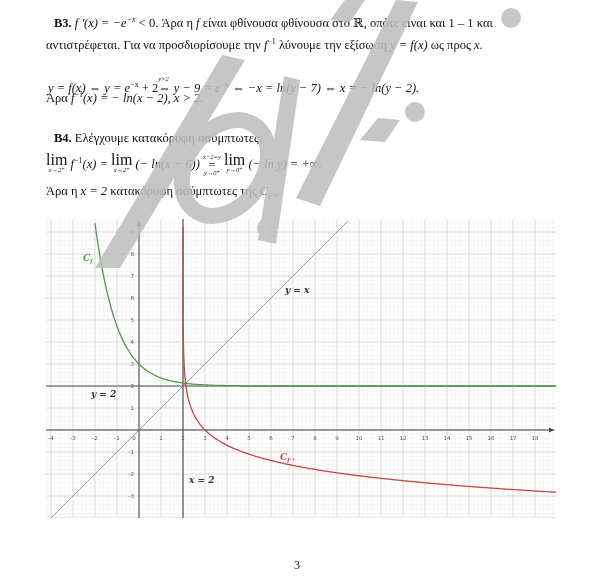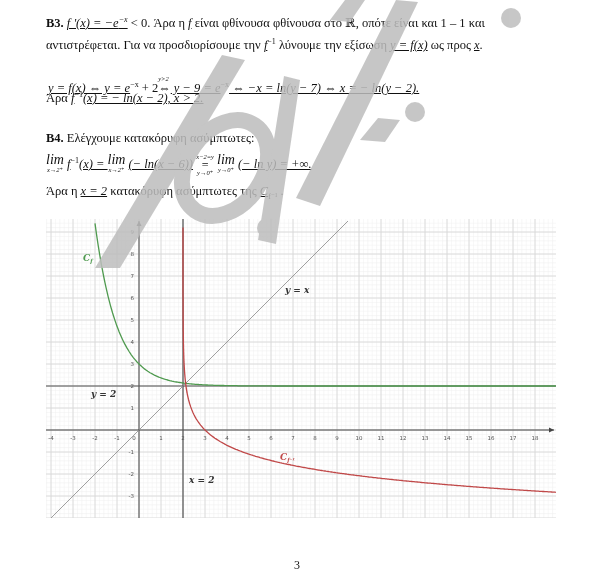--- a/index.html
+++ b/index.html
@@ -1,23 +1,23 @@
 <!DOCTYPE html>
 <html><head>
 <meta charset="utf-8">
 <style>
   html, body { margin: 0; padding: 0; background: #ffffff; }
   body { width: 600px; height: 579px; position: relative; overflow: hidden;
          font-family: "Liberation Serif", "DejaVu Serif", serif; color: #111; }
   .line { position: absolute; left: 46px; font-size: 12.5px; white-space: nowrap; line-height: 16px; }
-  .b { font-weight: bold; }
-  i { font-style: italic; text-decoration: underline; }
+  .b { font-weight: bold; margin-left: 8px; }
+  i { font-style: italic; }
   sup, sub { font-size: 8px; line-height: 0; }
   .lim { display: inline-block; text-align: center; vertical-align: middle; line-height: 10px; }
-  .lim .lw { display: block; font-size: 14px; font-style: italic; }
+  .lim .lw { display: block; font-size: 16px; }
   .lim .ls { display: block; font-size: 6.5px; font-style: italic; }
   .over { display: inline-block; text-align: center; vertical-align: middle; line-height: 8px; }
   .over .o1, .over .o3 { display: block; font-size: 6.5px; font-style: italic; }
   .over .o2 { display: block; font-size: 12px; }
   .stack { display: inline-block; position: relative; }
   .stack .top { position: absolute; top: -9px; left: 0; font-size: 6.5px; font-style: italic; }
   #graph { position: absolute; left: 46px; top: 219px; }
   #pagenum { position: absolute; left: 294px; top: 558px; font-size: 12px; font-family: "Liberation Serif", serif; }
   #watermark { position: absolute; left: 0; top: 0; pointer-events: none; }
 </style>

